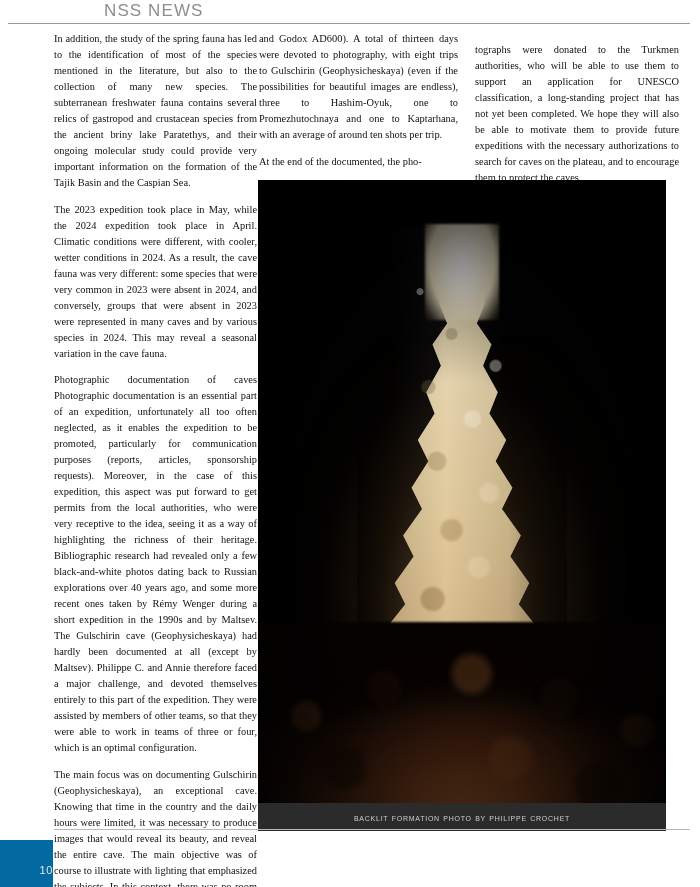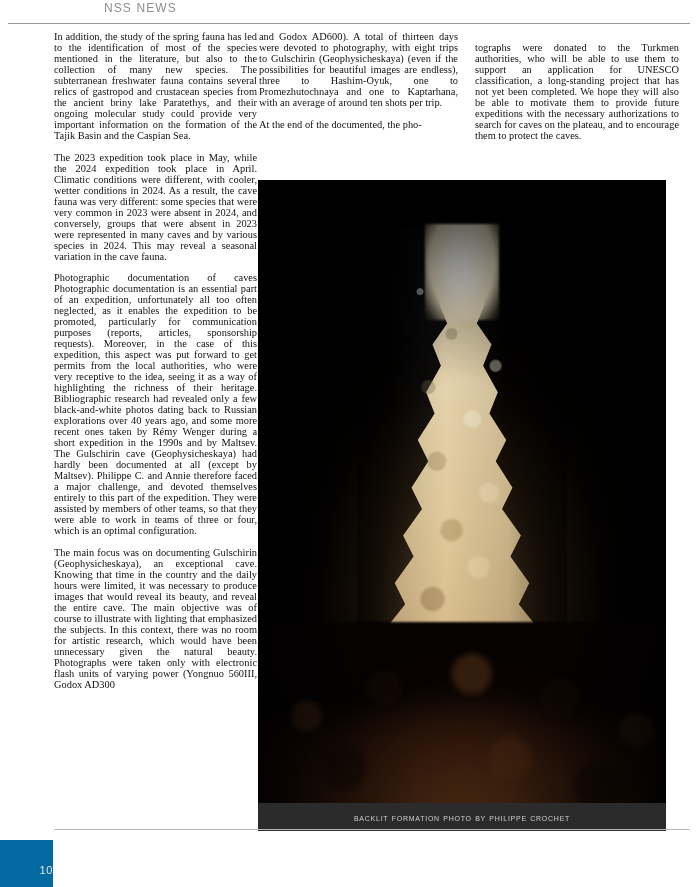--- a/index.html
+++ b/index.html
@@ -15,41 +15,41 @@
     overflow: hidden;
     font-family: "Liberation Serif", serif;
   }
 
   
   .running-head {
     position: absolute;
     left: 104px;
     top: 1px;
     font-family: "Liberation Sans", sans-serif;
-    font-size: 12px;
+    font-size: 17px;
     letter-spacing: 1.1px;
     color: #8e8e8e;
     font-weight: 400;
     white-space: nowrap;
   }
   .head-rule {
     position: absolute;
     left: 8px;
     top: 23px;
     width: 682px;
     height: 1px;
     background: #9a9a9a;
   }
 
   
   .col {
     position: absolute;
     top: 31px;
     font-size: 10.4px;
-    line-height: 11px;
+    line-height: 16px;
     text-align: justify;
     text-justify: inter-word;
     color: #111111;
     -webkit-hyphens: none;
     hyphens: none;
     word-spacing: 0px;
   }
   .col p {
     margin: 0 0 10.5px 0;
     text-align: justify;

